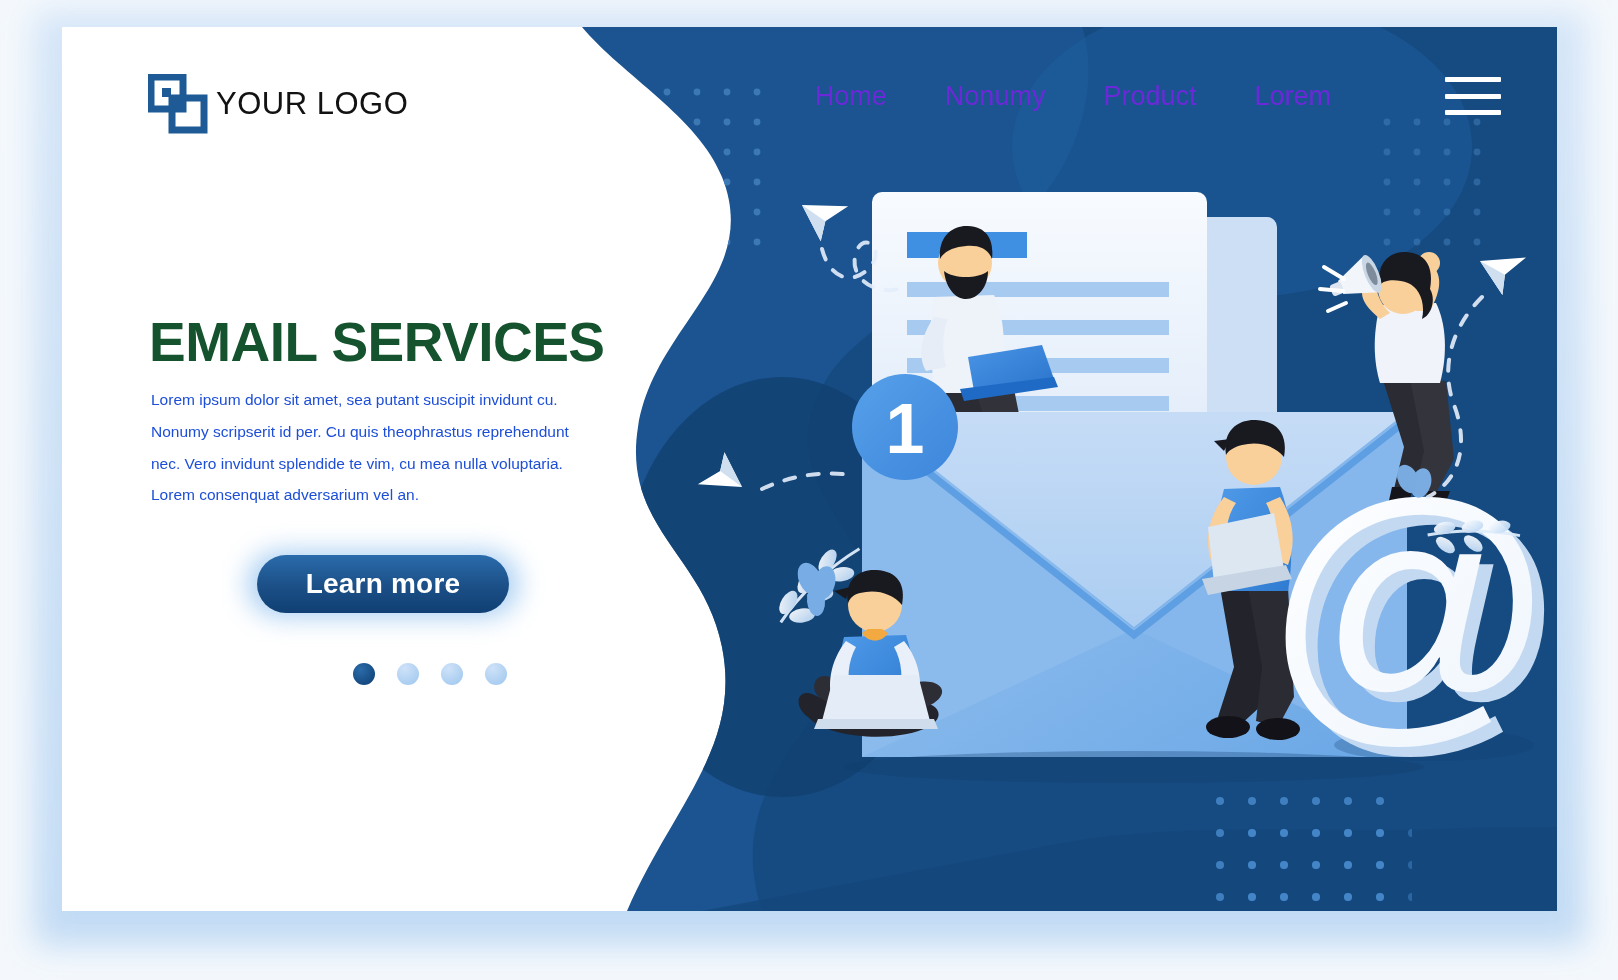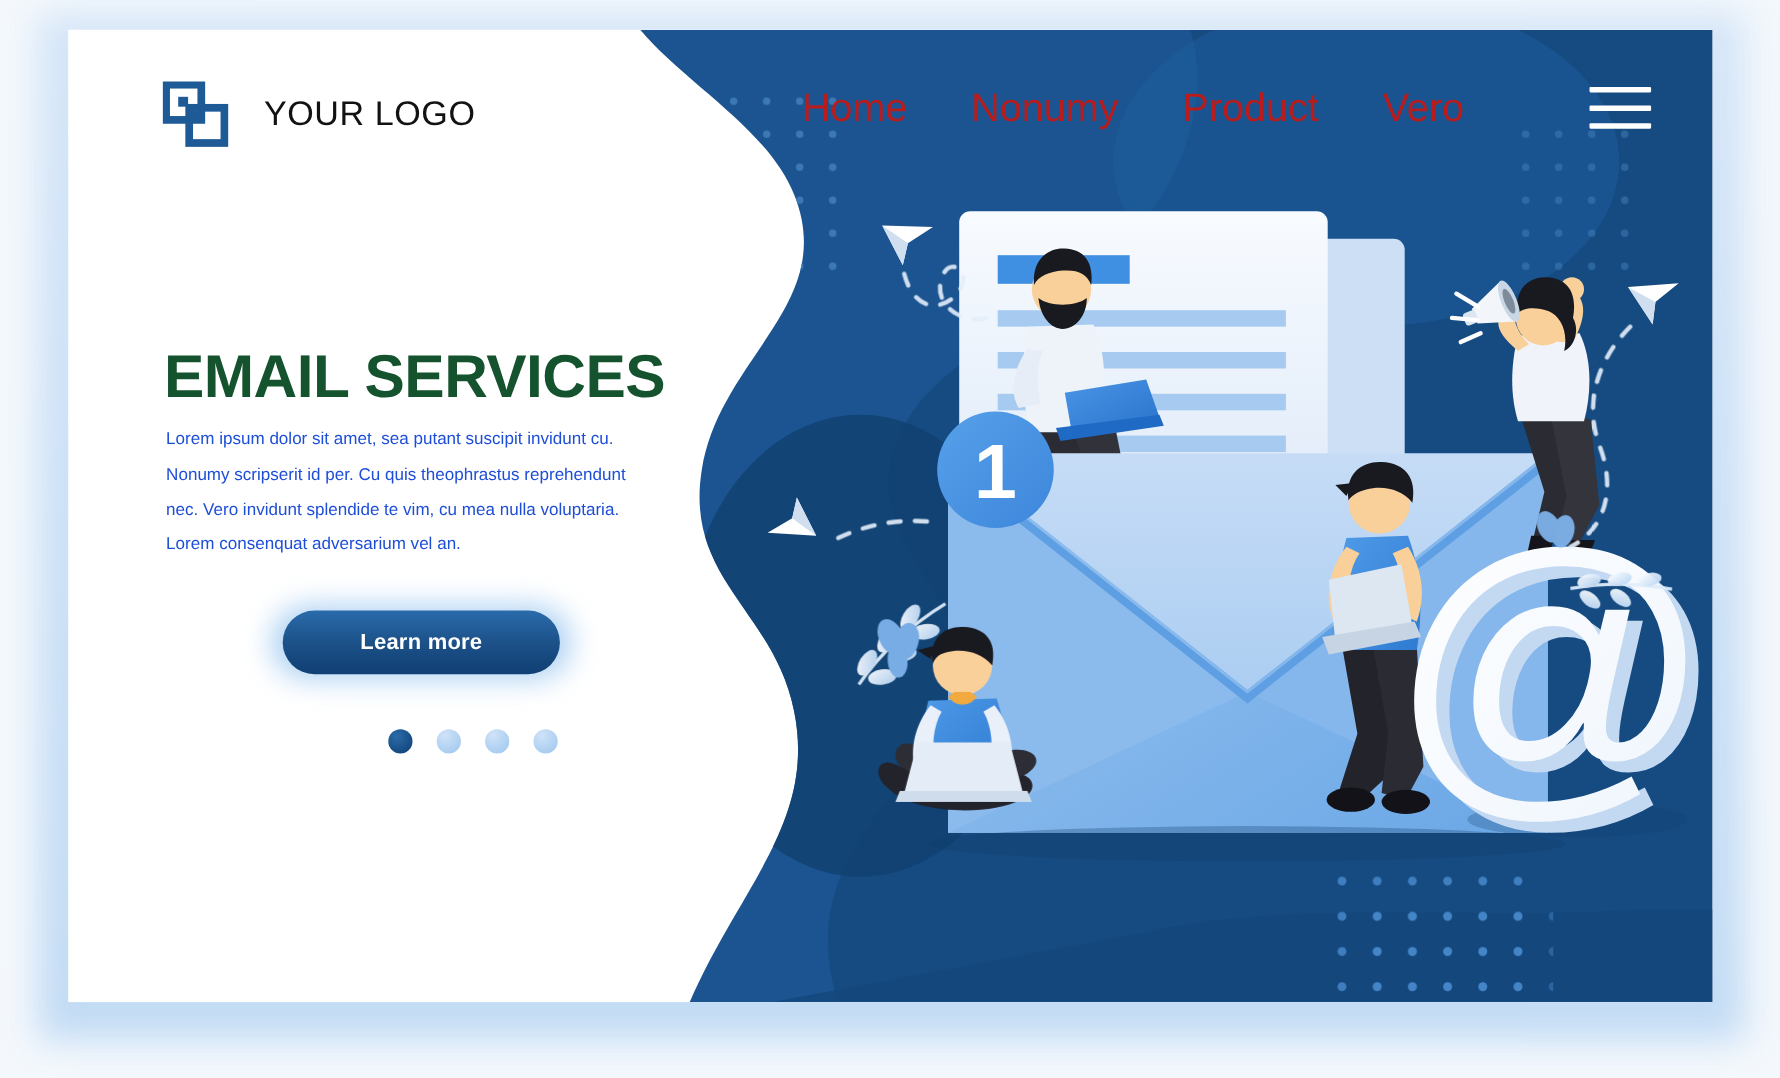--- a/index.html
+++ b/index.html
@@ -39,21 +39,21 @@
 
   
   .left{
     position:absolute;
     left:86px; top:0;
     width:520px; height:100%;
     z-index:40;
   }
   .brand{
     position:absolute; left:0; top:47px;
-    display:flex; align-items:center; gap:32px;
+    display:flex; align-items:center; gap:8px;
   }
   .brand-mark{ width:60px; height:60px; }
   .brand-text{
     font-size:31px; letter-spacing:.5px; color:#121212; font-weight:400;
     white-space:nowrap;
   }
   .headline{
     position:absolute; left:1px; top:288px;
     font-size:55px; font-weight:700; color:#14532d;
     letter-spacing:-0.5px; line-height:1;
@@ -77,41 +77,41 @@
     opacity:.75;
   }
   .cta{
     position:absolute; left:24px; top:18px;
     width:252px; height:58px;
     border:none; cursor:pointer;
     border-radius:34px;
     background:linear-gradient(180deg,#2a6bab 0%,#1b4f86 55%,#103f73 100%);
     color:#ffffff;
     font-family:"Liberation Sans", sans-serif;
-    font-size:20px; font-weight:700;
+    font-size:28px; font-weight:700;
     letter-spacing:.2px;
   }
   .dots{
     position:absolute; left:205px; top:636px;
     display:flex; align-items:center; gap:22px;
   }
   .dot{ width:22px; height:22px; border-radius:50%; cursor:pointer; }
   .dot.d1{ background:radial-gradient(circle at 35% 30%,#2b6ba8,#0d3d72); }
   .dot.d2{ background:radial-gradient(circle at 35% 25%,#cfe2f8,#9cc6ee); }
   .dot.d3{ background:radial-gradient(circle at 35% 25%,#cfe2f8,#9cc6ee); }
   .dot.d4{ background:radial-gradient(circle at 35% 25%,#cfe2f8,#9cc6ee); }
 
   
   .nav{
     position:absolute; right:56px; top:50px;
     display:flex; align-items:center; gap:58px;
     z-index:50;
   }
   .nav a{
-    color:#b91c1c; font-size:36px; text-decoration:none;
+    color:#6d28d9; font-size:27px; text-decoration:none;
     font-weight:400; white-space:nowrap; cursor:pointer;text-align:center;
   }
   .burger{
     width:56px; height:38px; margin-left:56px; cursor:pointer;
     display:flex; flex-direction:column; justify-content:space-between;
   }
   .burger span{ display:block; height:5px; background:#fff; border-radius:1px; }
 </style>
 </head>
 <body>
@@ -378,21 +378,21 @@
           <path d="M 700 462 C 730 448 760 444 790 448"></path>
           <path d="M 1420 270 C 1390 300 1378 340 1392 378 C 1406 414 1400 452 1366 470"></path>
         </g>
       </svg>
     </div>
 
     <nav class="nav">
       <a href="#">Home</a>
       <a href="#">Nonumy</a>
       <a href="#">Product</a>
-      <a href="#">Vero</a>
+      <a href="#">Lorem</a>
       <div class="burger">
         <span></span>
         <span></span>
         <span></span>
       </div>
     </nav>
 
     <div class="left">
 
       <div class="brand">

